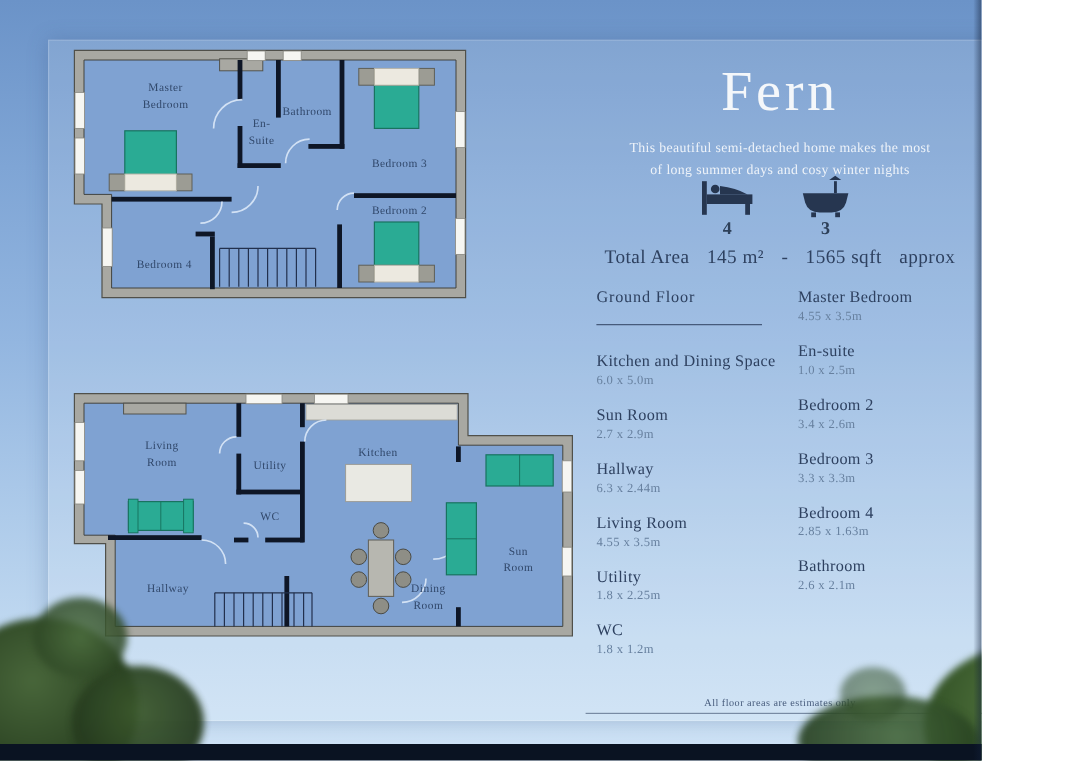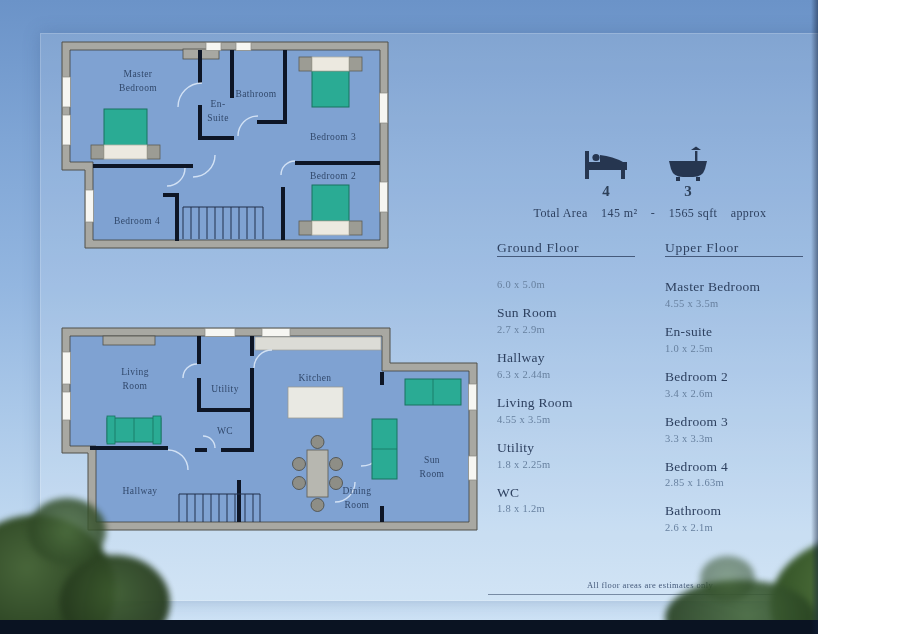--- a/index.html
+++ b/index.html
@@ -36,29 +36,29 @@
     position:absolute;left:468px;top:115px;width:364px;text-align:center;z-index:2;
     font-size:11.5px;line-height:1.6;color:#eef3f9;letter-spacing:.3px;
   }
   .icon-wrap{position:absolute;z-index:2;}
   .icon-count{
     position:absolute;z-index:2;width:40px;text-align:center;
     font-size:15px;font-weight:bold;color:#2d4059;
   }
   .total-area{
     position:absolute;left:480px;top:206px;width:340px;text-align:center;z-index:2;
-    font-size:12px;color:#2e4160;letter-spacing:.4px;
+    font-size:16px;color:#2e4160;letter-spacing:.4px;
   }
   .total-area span{margin:0 5px;}
   .col{position:absolute;top:240px;width:158px;z-index:2;}
   .col-ground{left:497px;}
   .col-upper{left:665px;width:145px;}
   .col-heading{
     font-size:13.5px;color:#2e4160;letter-spacing:.7px;
-    padding-bottom:0;margin-bottom:22px;width:138px;
+    padding-bottom:14px;margin-bottom:22px;width:138px;
     border-bottom:1.5px solid rgba(40,58,88,.75);
   }
   .room-item{margin-bottom:15px;width:150px;}
   .room-name{font-size:13.5px;color:#2e4160;letter-spacing:.3px;line-height:1.25;}
   .room-dims{font-size:10.5px;color:#67809f;margin-top:2px;letter-spacing:.3px;}
   .footer-note{
     position:absolute;left:480px;top:580px;width:340px;text-align:center;z-index:2;
     font-size:8.5px;color:#44597a;letter-spacing:.4px;
   }
   .footer-line{
@@ -243,20 +243,25 @@
     </svg>
     <div class="plan-label" style="left:80px;top:58px;width:52px;">Living Room</div>
     <div class="plan-label" style="left:170px;top:68px;width:50px;">Utility</div>
     <div class="plan-label" style="left:170px;top:110px;width:40px;">WC</div>
     <div class="plan-label" style="left:260px;top:57px;width:60px;">Kitchen</div>
     <div class="plan-label" style="left:377px;top:146px;width:40px;">Sun Room</div>
     <div class="plan-label" style="left:302px;top:177px;width:46px;">Dining Room</div>
     <div class="plan-label" style="left:85px;top:170px;width:60px;">Hallway</div>
   </div>
 
+  <div class="title">Fern</div>
+  <div class="subtitle">
+    <div>This beautiful semi-detached home makes the most</div>
+    <div>of long summer days and cosy winter nights</div>
+  </div>
 
   <div class="icon-wrap" style="left:582px;top:147px;">
     <svg width="48" height="36" viewBox="0 0 48 36">
       <g fill="#263650">
         <rect x="3" y="4" width="4" height="28"></rect>
         <rect x="7" y="15" width="38" height="8"></rect>
         <rect x="39" y="23" width="4" height="9"></rect>
         <circle cx="14" cy="10.5" r="3.6"></circle>
         <path d="M18,8 Q31,9.5 41,15 L18,15 Z"></path>
       </g>
@@ -280,20 +285,21 @@
     <span>Total Area</span>
     <span>145 m²</span>
     <span>-</span>
     <span>1565 sqft</span>
     <span>approx</span>
   </div>
 
   <div class="col col-ground">
     <div class="col-heading">Ground Floor</div>
     <div class="room-item">
+      <div class="room-name">Kitchen and Dining Space</div>
       <div class="room-dims">6.0 x 5.0m</div>
     </div>
     <div class="room-item">
       <div class="room-name">Sun Room</div>
       <div class="room-dims">2.7 x 2.9m</div>
     </div>
     <div class="room-item">
       <div class="room-name">Hallway</div>
       <div class="room-dims">6.3 x 2.44m</div>
     </div>
@@ -305,21 +311,20 @@
       <div class="room-name">Utility</div>
       <div class="room-dims">1.8 x 2.25m</div>
     </div>
     <div class="room-item">
       <div class="room-name">WC</div>
       <div class="room-dims">1.8 x 1.2m</div>
     </div>
   </div>
 
   <div class="col col-upper">
-    <div class="col-heading">Upper Floor</div>
     <div class="room-item">
       <div class="room-name">Master Bedroom</div>
       <div class="room-dims">4.55 x 3.5m</div>
     </div>
     <div class="room-item">
       <div class="room-name">En-suite</div>
       <div class="room-dims">1.0 x 2.5m</div>
     </div>
     <div class="room-item">
       <div class="room-name">Bedroom 2</div>

